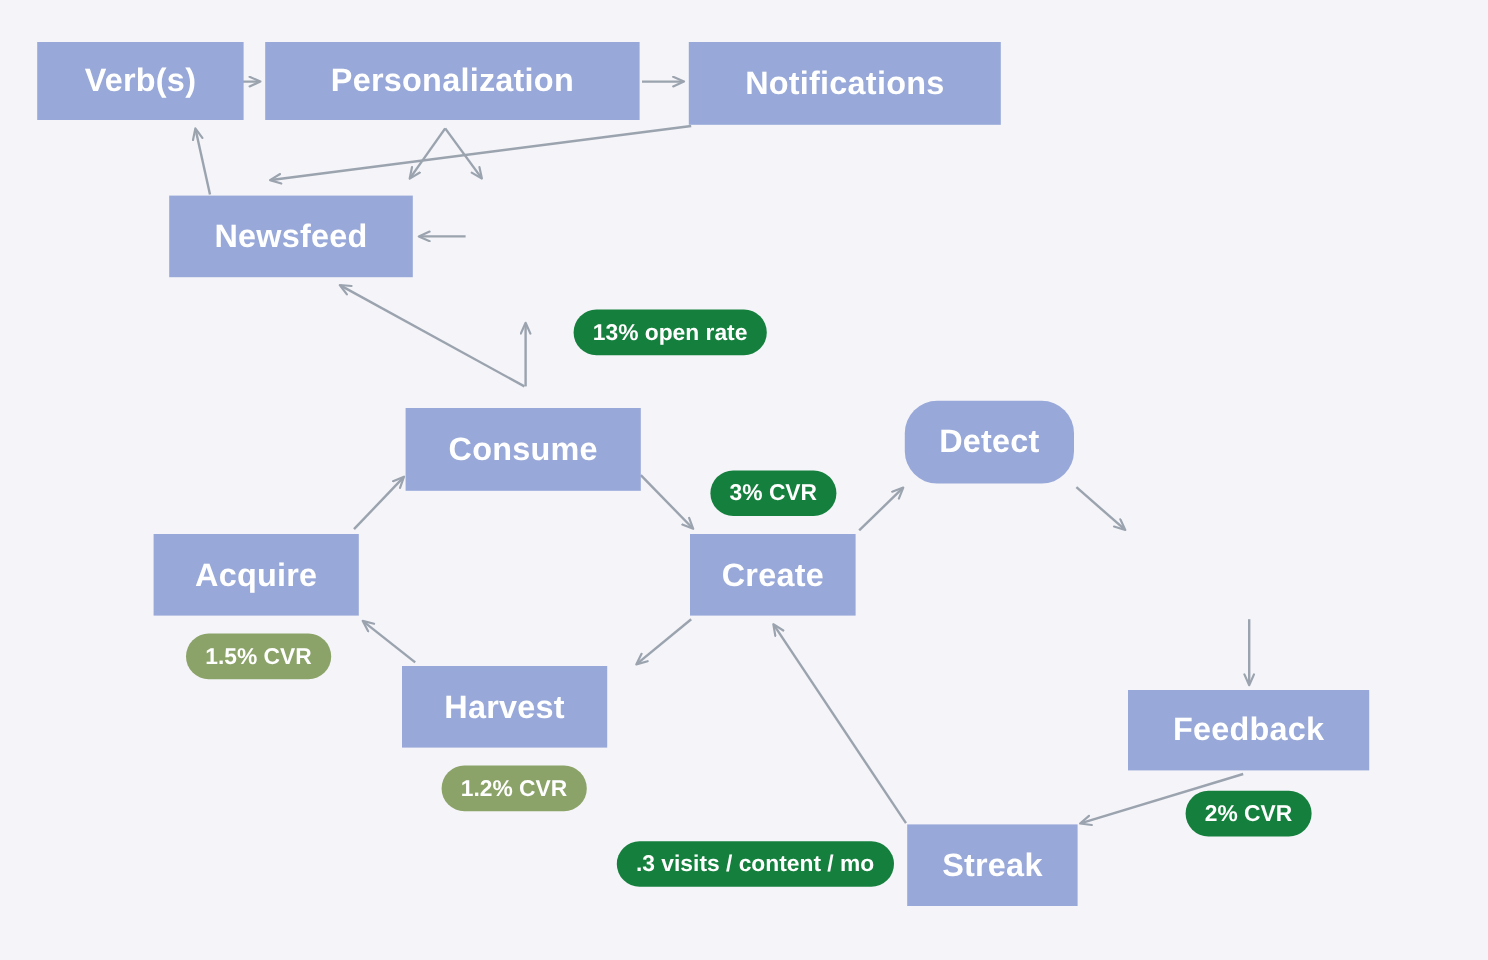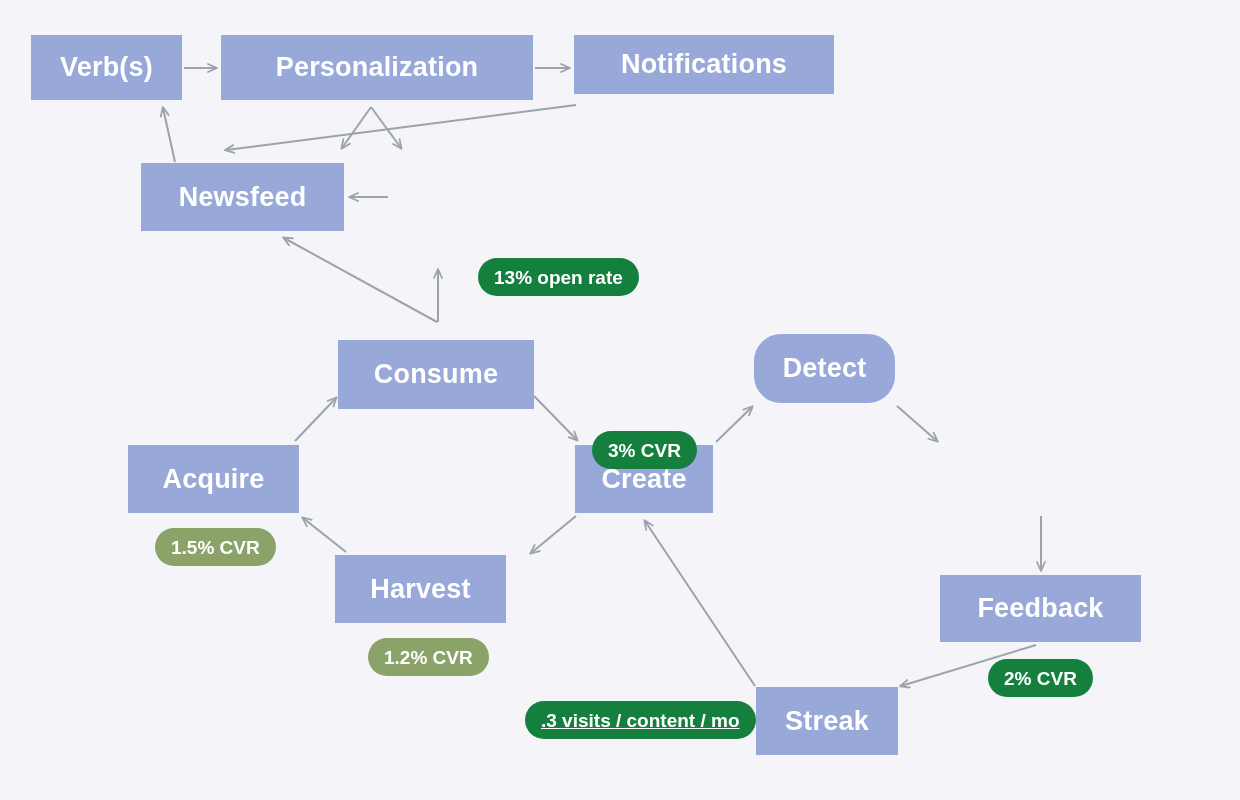--- a/index.html
+++ b/index.html
@@ -104,27 +104,27 @@
       <path d="M897,406 L937,441"></path>
 
       <path d="M1041,516 L1041,570"></path>
 
       <path d="M1036,645 L901,686"></path>
 
       <path d="M755,686 L645,521"></path>
     </g>
   </svg>
 
-  <div class="node" style="left:31px;  top:35px;  width:151px; height:65px;">
+  <div class="node" style="left:31px;  top:35px;  width:172px; height:65px;">
     <span>Verb(s)</span>
   </div>
   <div class="node" style="left:221px; top:35px;  width:312px; height:65px;">
     <span>Personalization</span>
   </div>
-  <div class="node" style="left:574px; top:35px;  width:260px; height:59px;">
+  <div class="node" style="left:574px; top:35px;  width:260px; height:69px;">
     <span>Notifications</span>
   </div>
   <div class="node" style="left:141px; top:163px; width:203px; height:68px;">
     <span>Newsfeed</span>
   </div>
   <div class="node" style="left:338px; top:324px; width:196px; height:69px;margin-top:16px;">
     <span>Consume</span>
   </div>
   <div class="node" style="left:754px; top:334px; width:141px; height:69px;border-radius:27px;">
     <span>Detect</span>
@@ -141,29 +141,29 @@
   <div class="node" style="left:940px; top:575px; width:201px; height:67px;">
     <span>Feedback</span>
   </div>
   <div class="node" style="left:756px; top:687px; width:142px; height:68px;">
     <span>Streak</span>
   </div>
 
   <div class="pill red" style="left:478px; top:258px;">
     <span>13% open rate</span>
   </div>
-  <div class="pill red" style="left:592px; top:392px;margin-top:39px;">
+  <div class="pill red" style="left:592px; top:392px;">
     <span>3% CVR</span>
   </div>
   <div class="pill green" style="left:155px; top:528px;">
     <span>1.5% CVR</span>
   </div>
   <div class="pill green" style="left:368px; top:638px;">
     <span>1.2% CVR</span>
   </div>
   <div class="pill red" style="left:988px; top:659px;">
     <span>2% CVR</span>
   </div>
-  <div class="pill red" style="left:525px; top:701px;text-decoration:underline;">
+  <div class="pill red" style="left:514px; top:701px;">
     <span>.3 visits / content / mo</span>
   </div>
 
 </div>
 
 </body></html>

